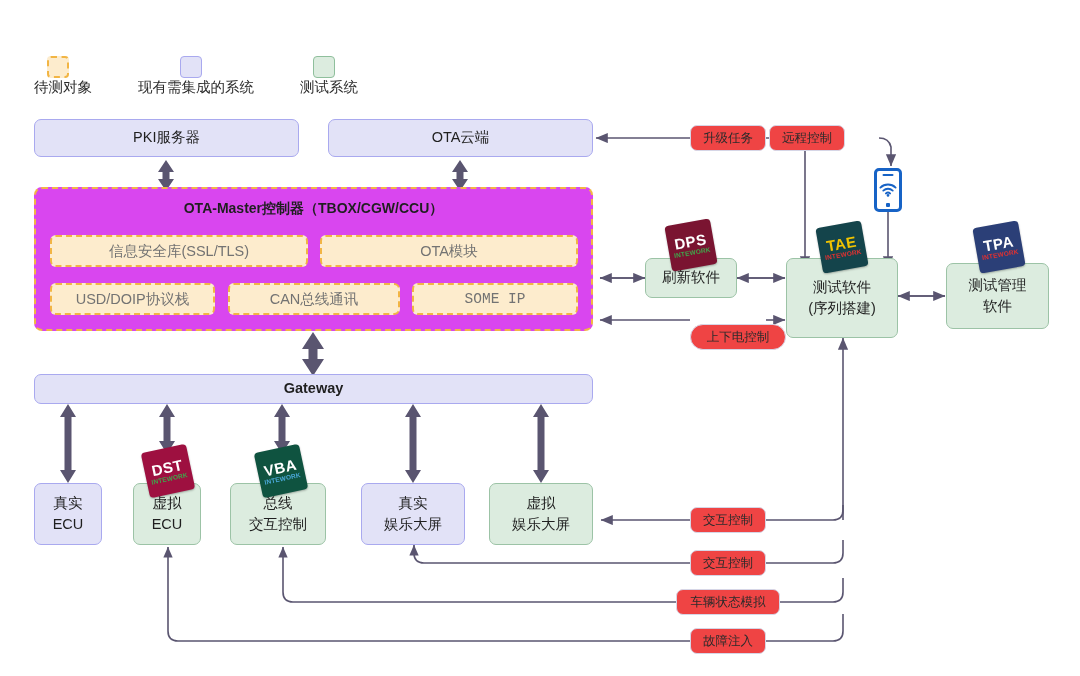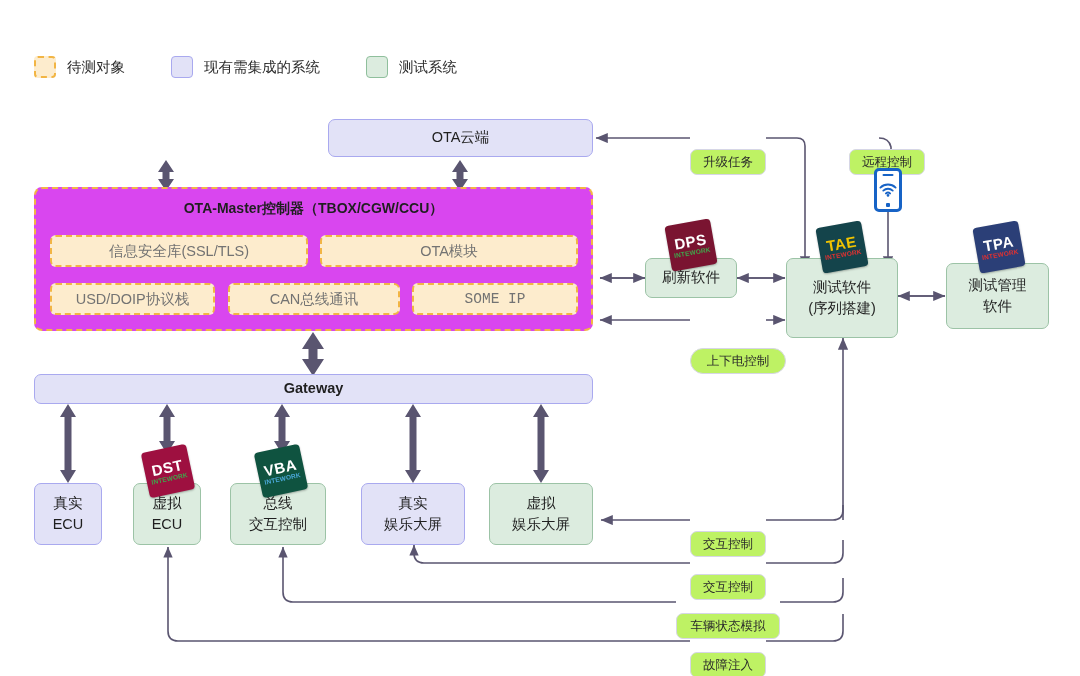--- a/index.html
+++ b/index.html
@@ -6,21 +6,21 @@
   body{
     width:1080px;height:676px;background:#ffffff;
     font-family:"Liberation Sans","DejaVu Sans",sans-serif;
     position:relative;overflow:hidden;color:#222;
   }
   .canvas{position:absolute;inset:0;}
   svg.wires{position:absolute;left:0;top:0;width:1080px;height:676px;pointer-events:none;}
 
   
   .legend{position:absolute;left:34px;top:56px;display:flex;align-items:center;gap:0;}
-  .legend-item{display:flex;align-items:center;margin-right:46px;}
+  .legend-item{display:flex;align-items:center;margin-right:46px;flex-direction:column;}
   .legend-swatch{width:22px;height:22px;border-radius:4px;margin-right:11px;box-sizing:border-box;}
   .sw-dashed{background:#fdeccd;border:2px dashed #f2b544;}
   .sw-purple{background:#e2e2f7;border:1.5px solid #a9a9ef;}
   .sw-green{background:#dcecdf;border:1.5px solid #8fbf9c;}
   .legend-label{font-size:14.5px;color:#2b2b2b;}
 
   
   .node{position:absolute;box-sizing:border-box;display:flex;flex-direction:column;
         align-items:center;justify-content:center;border-radius:7px;text-align:center;}
   .purple{background:#e2e2f7;border:1.5px solid #a9a9ef;}
@@ -30,23 +30,23 @@
 
   
   .dashgroup{position:absolute;box-sizing:border-box;border:2px dashed #f2b544;
              border-radius:8px;background:#d946ef;}
   .dashgroup .title{font-size:14px;font-weight:bold;text-align:center;margin-top:11px;color:#1f1f1f;}
   .dashbox{position:absolute;box-sizing:border-box;background:#fdeccd;border:2px dashed #f2b544;
            border-radius:6px;display:flex;align-items:center;justify-content:center;
            font-size:14.5px;color:#737373;}
 
   
-  .chip{position:absolute;box-sizing:border-box;background:#bef264;border:1px solid #d6d6e6;
+  .chip{position:absolute;box-sizing:border-box;background:#ef4444;border:1px solid #d6d6e6;
         border-radius:7px;display:flex;align-items:center;justify-content:center;
-        font-size:12.5px;color:#2b2b2b;height:26px;margin-top:24px;}
+        font-size:12.5px;color:#2b2b2b;height:26px;}
 
   
   .logo{position:absolute;width:46px;height:46px;border-radius:4px;
         display:flex;flex-direction:column;align-items:center;justify-content:center;
         box-shadow:0 1px 2px rgba(0,0,0,.28);}
   .logo .l1{font-size:15px;font-weight:bold;letter-spacing:.5px;line-height:1;}
   .logo .l2{font-size:6.5px;font-weight:bold;letter-spacing:.2px;line-height:1;margin-top:1.5px;}
 
   
   .phone{position:absolute;width:28px;height:44px;border:3px solid #1763c6;border-radius:5px;
@@ -131,20 +131,23 @@
 
       <path d="M676,602 H293 q-10,0 -10,-10 V547" stroke-width="1.6" marker-end="url(#ahs)"></path>
       <path d="M780,602 H833 q10,0 10,-10 V578" stroke-width="1.6"></path>
 
       <path d="M690,641 H178 q-10,0 -10,-10 V547" stroke-width="1.6" marker-end="url(#ahs)"></path>
       <path d="M766,641 H833 q10,0 10,-10 V614" stroke-width="1.6"></path>
 
     </g>
   </svg>
 
+  <div class="node purple" style="left:34px;top:119px;width:265px;height:38px;">
+    <span class="t">PKI服务器</span>
+  </div>
 
   <div class="node purple" style="left:328px;top:119px;width:265px;height:38px;">
     <span class="t">OTA云端</span>
   </div>
 
   <div class="dashgroup" style="left:34px;top:187px;width:559px;height:144px;">
     <div class="title">OTA-Master控制器（TBOX/CGW/CCU）</div>
   </div>
   <div class="dashbox" style="left:50px;top:235px;width:258px;height:32px;">
     <span>信息安全库(SSL/TLS)</span>
@@ -195,21 +198,21 @@
     <span class="t">(序列搭建)</span>
   </div>
   <div class="node green" style="left:946px;top:263px;width:103px;height:66px;">
     <span class="t">测试管理</span>
     <span class="t">软件</span>
   </div>
 
   <div class="chip" style="left:690px;top:125px;width:76px;">
     <span>升级任务</span>
   </div>
-  <div class="chip" style="left:849px;top:125px;width:76px;">
+  <div class="chip" style="left:769px;top:125px;width:76px;">
     <span>远程控制</span>
   </div>
   <div class="chip" style="left:690px;top:324px;width:96px;border-radius:13px;">
     <span>上下电控制</span>
   </div>
   <div class="chip" style="left:690px;top:507px;width:76px;">
     <span>交互控制</span>
   </div>
   <div class="chip" style="left:690px;top:550px;width:76px;">
     <span>交互控制</span>

